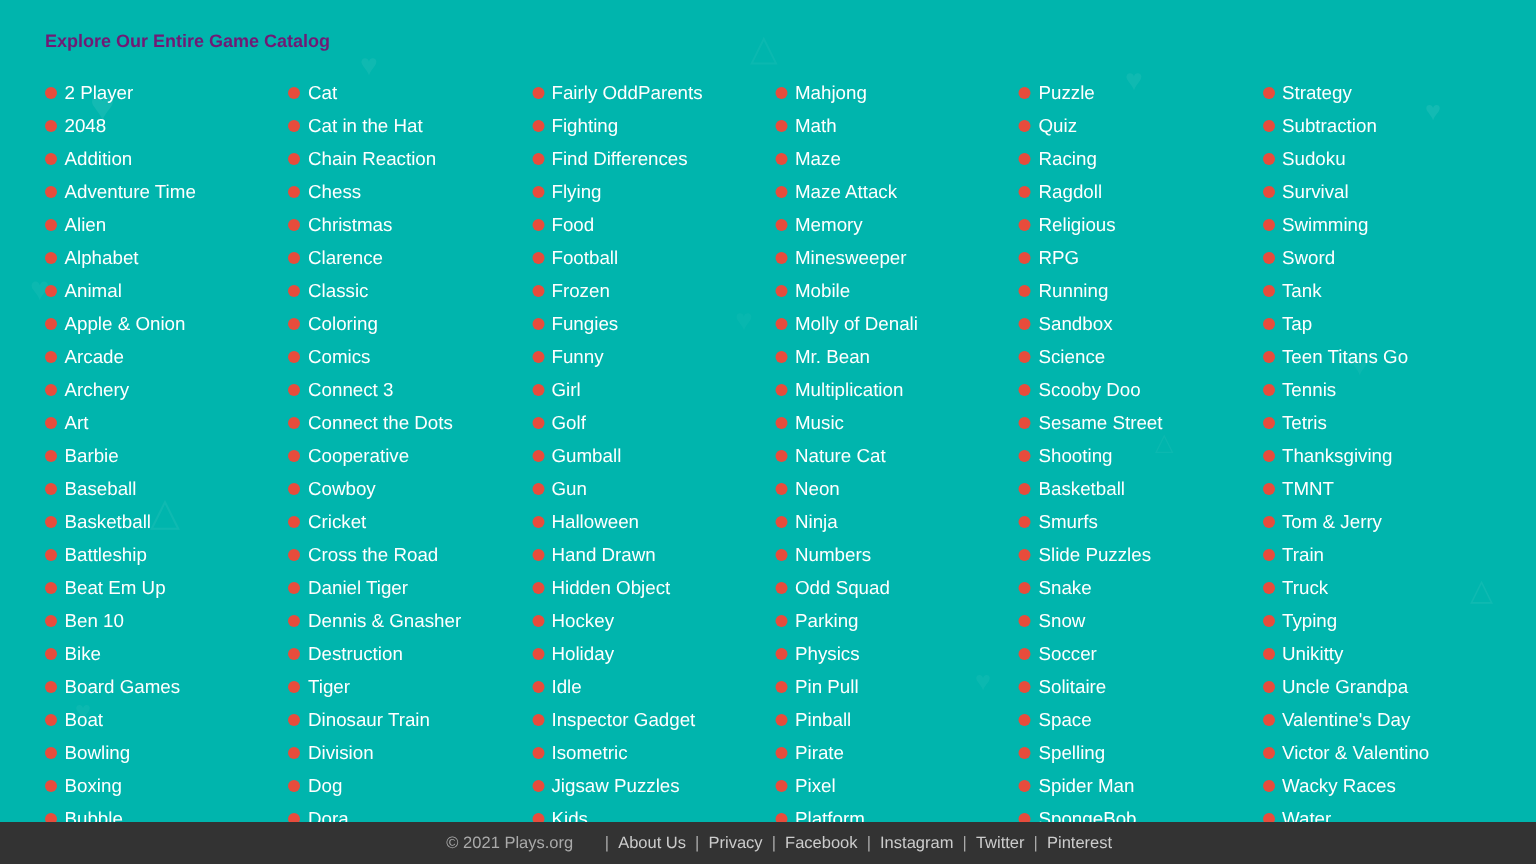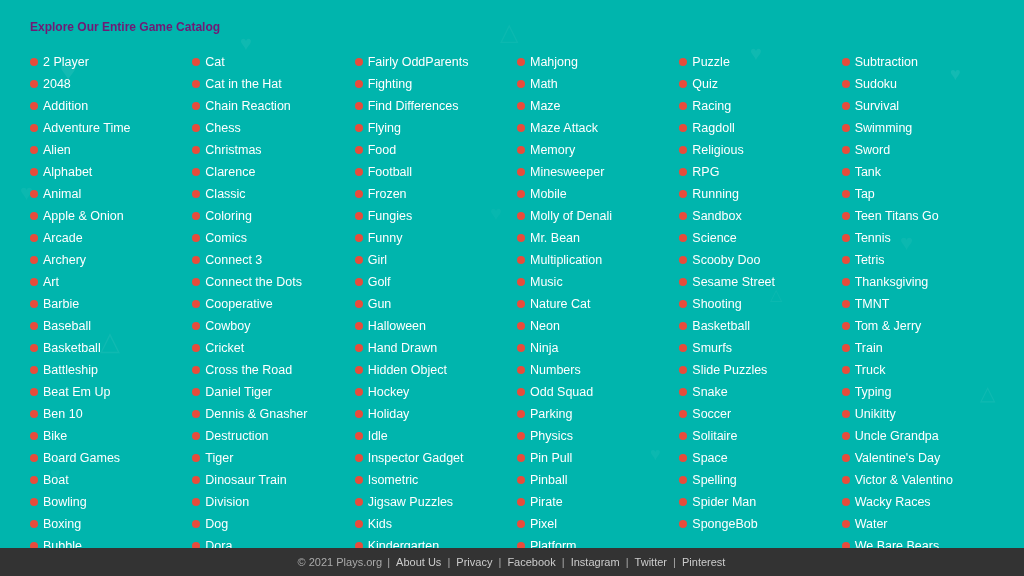--- a/index.html
+++ b/index.html
@@ -85,21 +85,21 @@
       font-size: 11px;
       padding: 8px;
       z-index: 2;
     }
 
     .footer a {
       color: #ccc;
       text-decoration: none;
       margin: 0 3px;
     }
-    .footer span { margin: 0 2px; }
+    .footer span { margin: 0 18px; }
 
     
     ::-webkit-scrollbar { width: 8px; }
     ::-webkit-scrollbar-track { background: #00a099; }
     ::-webkit-scrollbar-thumb { background: #555; border-radius: 4px; }
   </style>
 </head>
 <body>
 
 <div class="bg-shapes">
@@ -358,20 +358,24 @@
         <div class="catalog-item">
           <span class="bullet"></span>
           <a href="#">Girl</a>
         </div>
         <div class="catalog-item">
           <span class="bullet"></span>
           <a href="#">Golf</a>
         </div>
         <div class="catalog-item">
           <span class="bullet"></span>
+          <a href="#">Gumball</a>
+        </div>
+        <div class="catalog-item">
+          <span class="bullet"></span>
           <a href="#">Gun</a>
         </div>
         <div class="catalog-item">
           <span class="bullet"></span>
           <a href="#">Halloween</a>
         </div>
         <div class="catalog-item">
           <span class="bullet"></span>
           <a href="#">Hand Drawn</a>
         </div>
@@ -566,20 +570,24 @@
         <div class="catalog-item">
           <span class="bullet"></span>
           <a href="#">Slide Puzzles</a>
         </div>
         <div class="catalog-item">
           <span class="bullet"></span>
           <a href="#">Snake</a>
         </div>
         <div class="catalog-item">
           <span class="bullet"></span>
+          <a href="#">Snow</a>
+        </div>
+        <div class="catalog-item">
+          <span class="bullet"></span>
           <a href="#">Soccer</a>
         </div>
         <div class="catalog-item">
           <span class="bullet"></span>
           <a href="#">Solitaire</a>
         </div>
         <div class="catalog-item">
           <span class="bullet"></span>
           <a href="#">Space</a>
         </div>
@@ -590,20 +598,24 @@
         <div class="catalog-item">
           <span class="bullet"></span>
           <a href="#">Spider Man</a>
         </div>
         <div class="catalog-item">
           <span class="bullet"></span>
           <a href="#">SpongeBob</a>
         </div>
       </div>
       <div class="catalog-column">
+        <div class="catalog-item">
+          <span class="bullet"></span>
+          <a href="#">Strategy</a>
+        </div>
         <div class="catalog-item">
           <span class="bullet"></span>
           <a href="#">Subtraction</a>
         </div>
         <div class="catalog-item">
           <span class="bullet"></span>
           <a href="#">Sudoku</a>
         </div>
         <div class="catalog-item">
           <span class="bullet"></span>

